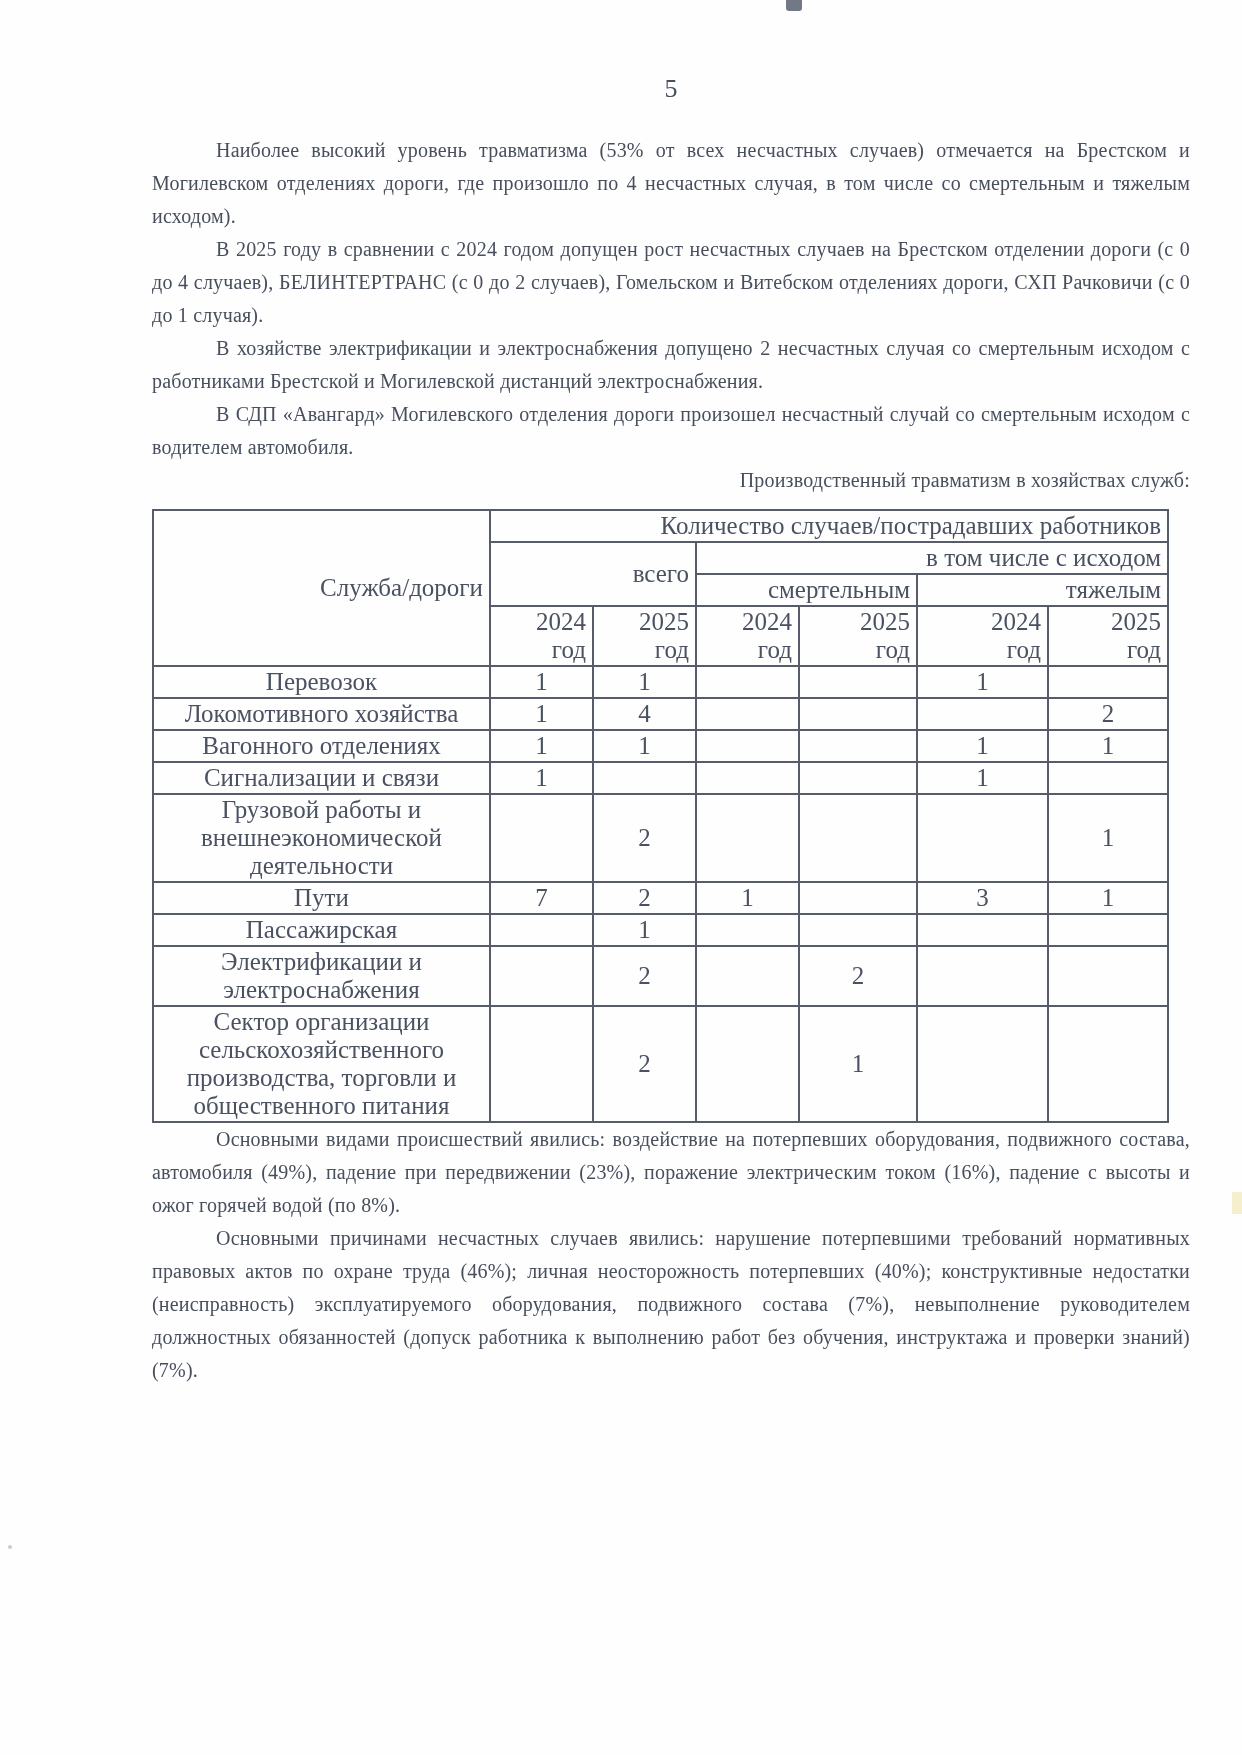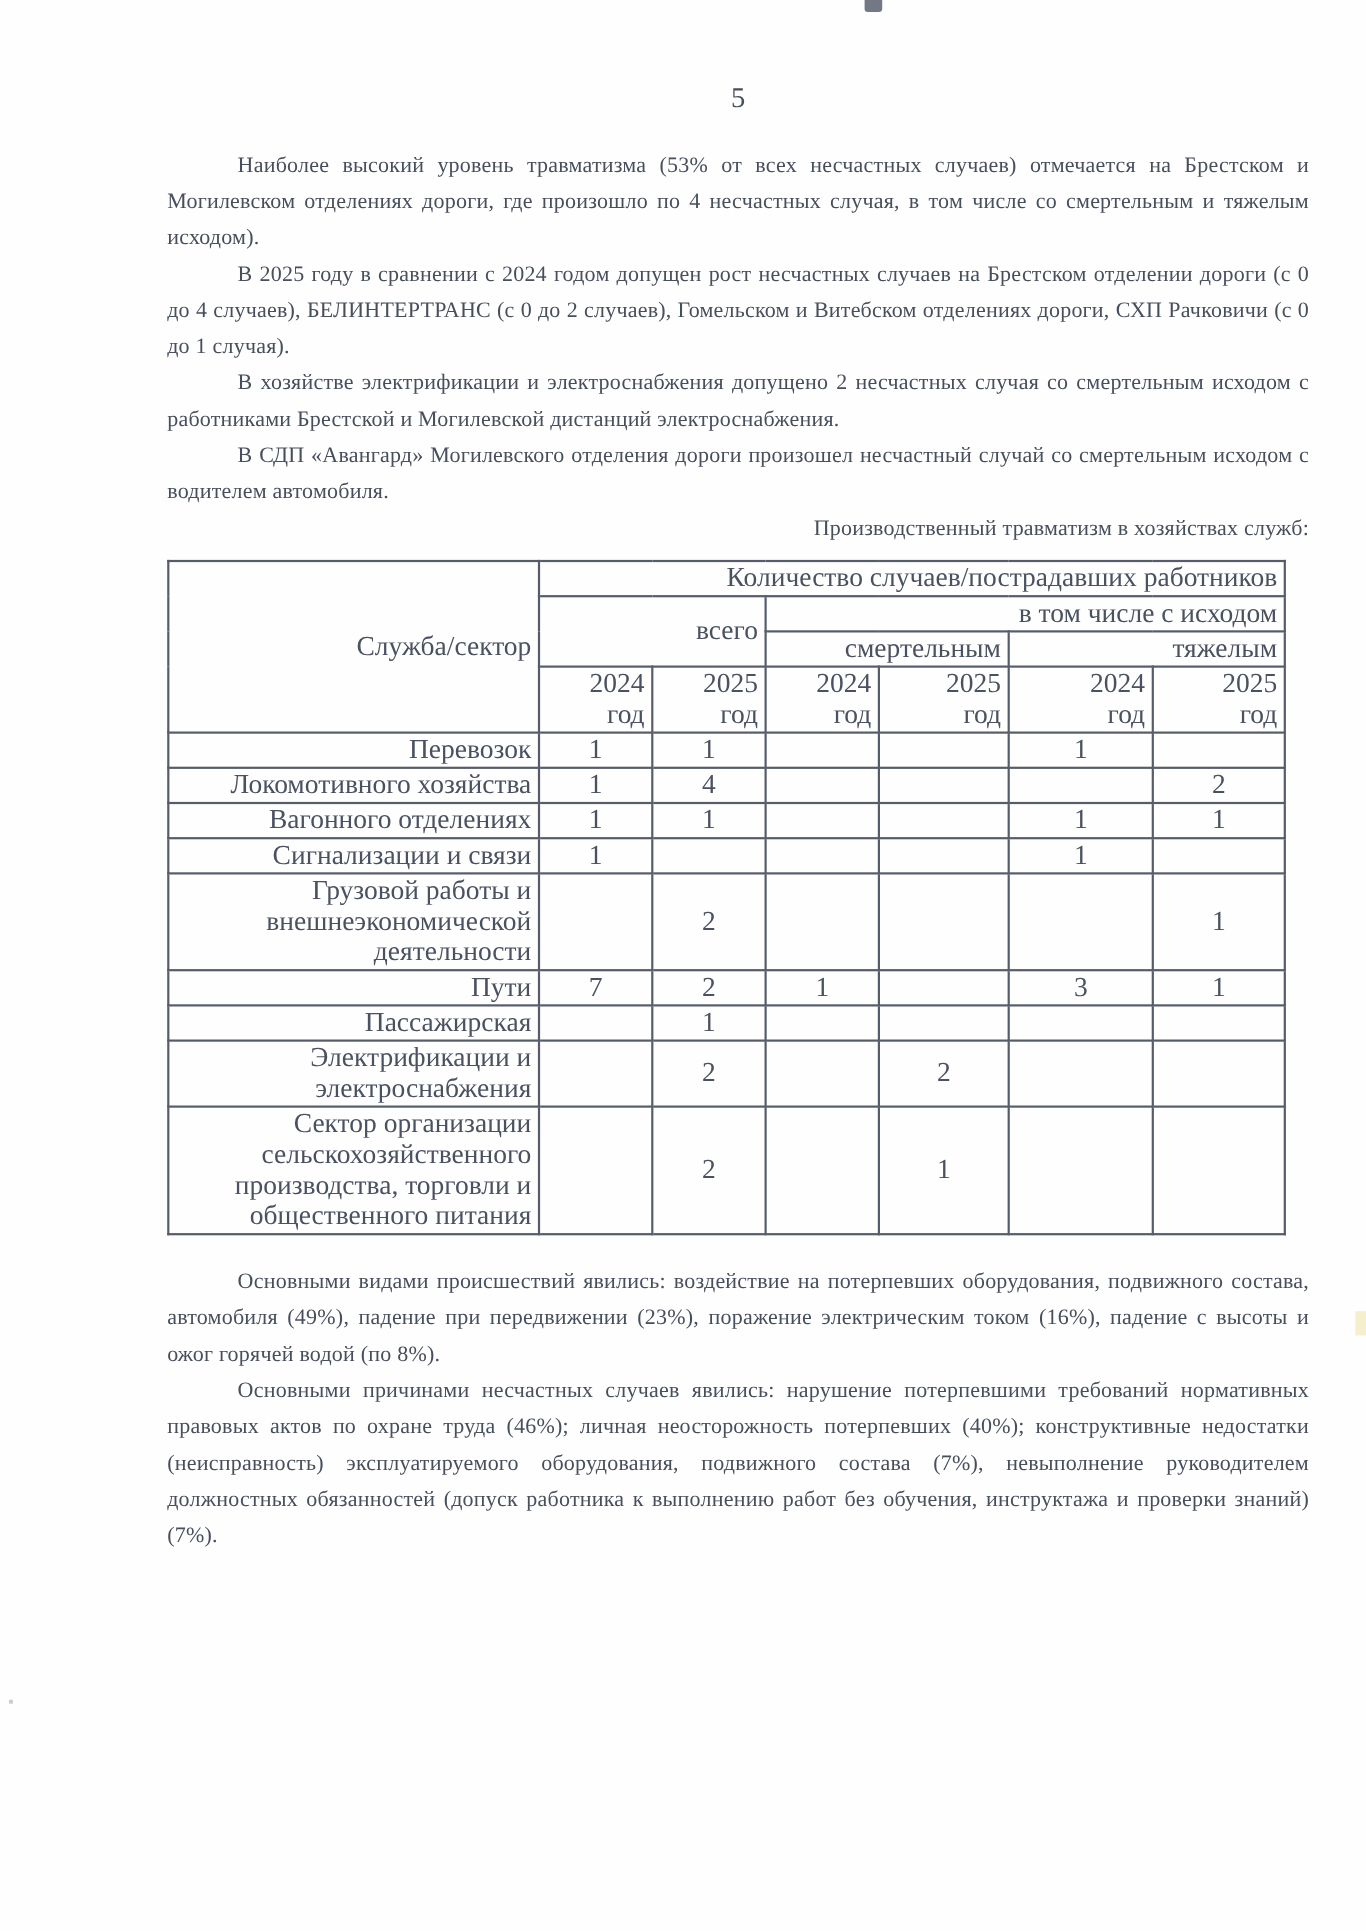--- a/index.html
+++ b/index.html
@@ -61,30 +61,29 @@
     line-height: 28px;
     padding-left: 43px;
   }
   th.years {
     white-space: pre-line;
     line-height: 29px;
     padding-top: 4px;
     padding-bottom: 4px;
   }
   td.svc {
-    text-align: right;
+    text-align: center;
     line-height: 28px;
     padding-left: 8px;
   }
   td.num {
     text-align: center;
     line-height: 28px;
   }
   .closing {
-    margin-top: 26px;
   }
   .artifact-top {
     position: absolute;
     left: 786px;
     top: 0;
     width: 16px;
     height: 11px;
     background: #5b6070;
     border-radius: 0 0 3px 3px;
     opacity: 0.85;
@@ -132,21 +131,21 @@
         <col style="width:337px">
         <col style="width:103px">
         <col style="width:103px">
         <col style="width:103px">
         <col style="width:118px">
         <col style="width:131px">
         <col style="width:120px">
       </colgroup>
       <thead>
         <tr>
-          <th rowspan="4">Служба/сектор</th>
+          <th rowspan="4">Служба/дороги</th>
           <th colspan="6">Количество случаев/пострадавших работников</th>
         </tr>
         <tr>
           <th colspan="2" rowspan="2">всего</th>
           <th colspan="4">в том числе с исходом</th>
         </tr>
         <tr>
           <th colspan="2">смертельным</th>
           <th colspan="2">тяжелым</th>
         </tr>

